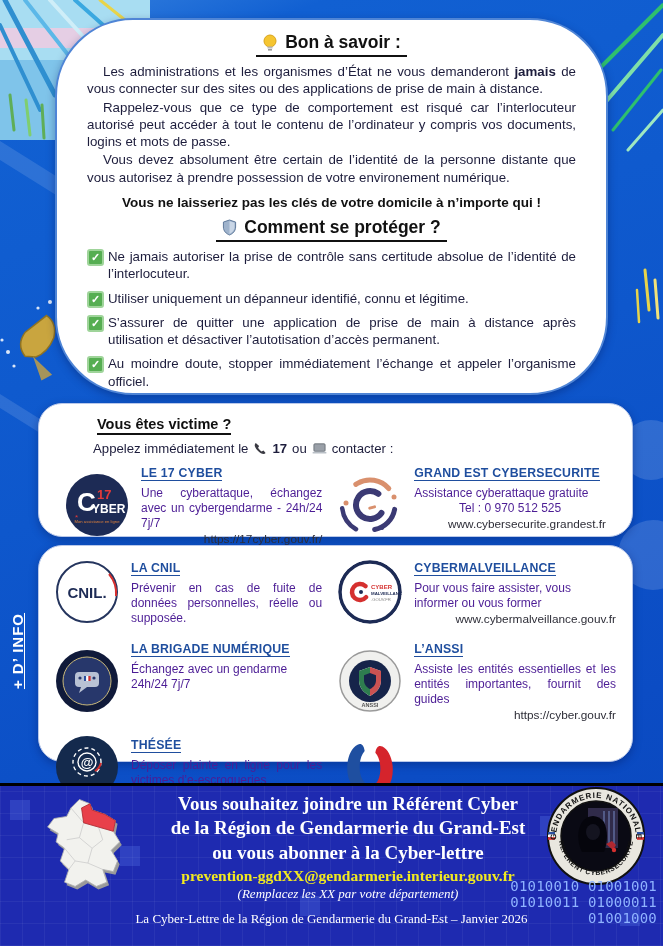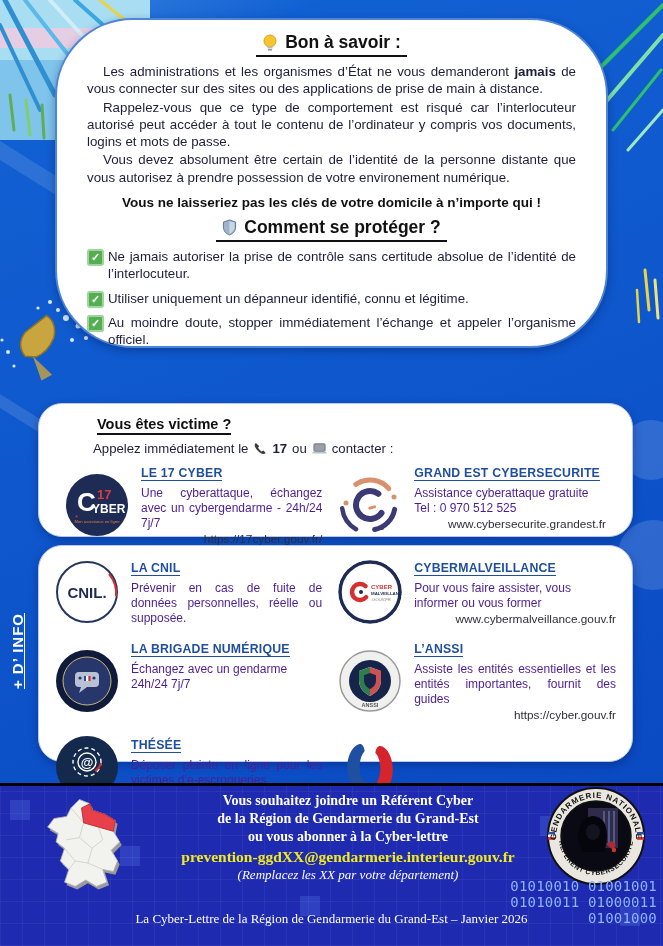--- a/index.html
+++ b/index.html
@@ -6,21 +6,21 @@
   .page{
     position:relative; width:663px; height:946px; overflow:hidden;
     font-family:"Liberation Sans", sans-serif;
     background:linear-gradient(160deg,#3a85e0 0%,#1160d2 10%,#0e57cc 45%,#0b4cc4 78%,#0a46bc 100%);
   }
   
   .streak{position:absolute;background:rgba(255,255,255,0.12);transform:rotate(32deg);border-radius:8px;}
   .bokeh{position:absolute;border-radius:50%;background:rgba(255,255,255,0.14);}
   
   .card{position:absolute;background:#fff;box-shadow:0 3px 8px rgba(0,20,80,0.35);}
-  .box-savoir{left:55px;top:18px;width:553px;height:330px;border-radius:78px;border:2px solid #4f85d6;padding:8px 30px;box-sizing:border-box;}
+  .box-savoir{left:55px;top:18px;width:553px;height:377px;border-radius:78px;border:2px solid #4f85d6;padding:8px 30px;box-sizing:border-box;}
   .box-victim{left:38px;top:403px;width:595px;height:134px;border-radius:24px;border:1px solid #b9c8ea;padding:10px 26px 8px;box-sizing:border-box;}
   .box-info{left:38px;top:545px;width:595px;height:217px;border-radius:24px;border:1px solid #b9c8ea;padding:12px 16px;box-sizing:border-box;}
 
   .title-row{display:block;text-align:center;margin:4px 0 6px;}
   .title-inner{display:inline-flex;align-items:center;gap:7px;border-bottom:2.5px solid #111;padding:0 6px 2px;}
   .title-text{font-size:17.5px;font-weight:bold;color:#111;}
   .para{font-size:13.3px;line-height:1.3;color:#1d1d3c;text-align:justify;text-indent:16px;margin:0 0 1px;}
   .warning{font-size:13.5px;font-weight:bold;color:#111;text-align:center;margin:9px 0 7px;}
   .check-item{position:relative;padding-left:21px;margin:0 0 7px;font-size:13.3px;line-height:1.3;color:#1d1d3c;text-align:justify;}
   .check-icon{position:absolute;left:0;top:1px;width:13px;height:13px;background:#56ae52;border:2px solid #9fd49a;border-radius:3px;color:#fff;font-size:11px;font-weight:bold;line-height:13px;text-align:center;}
@@ -39,21 +39,21 @@
 
   .side-info{position:absolute;left:-24px;top:640px;width:88px;height:22px;transform:rotate(-90deg);
     color:#fff;font-weight:bold;font-size:15px;letter-spacing:1px;text-align:center;text-decoration:underline;}
 
   .band{position:absolute;left:0;top:783px;width:663px;height:163px;background:#1e2ab0;border-top:3px solid #000;box-sizing:border-box;
     background-image:
       repeating-linear-gradient(0deg, rgba(255,255,255,0.05) 0 1px, transparent 1px 22px),
       repeating-linear-gradient(90deg, rgba(255,255,255,0.05) 0 1px, transparent 1px 22px);}
   .tile{position:absolute;background:rgba(110,150,255,0.22);}
   .contact-block{position:absolute;left:148px;top:792px;width:400px;text-align:center;color:#fff;font-family:"Liberation Serif", serif;}
-  .contact-line{font-size:14px;font-weight:bold;line-height:1.28;}
+  .contact-line{font-size:19px;font-weight:bold;line-height:1.28;}
   .contact-email{font-size:15.5px;font-weight:bold;color:#f2ea20;margin-top:2px;}
   .contact-note{font-size:13px;font-style:italic;margin-top:1px;}
   .binary{position:absolute;left:452px;top:878px;width:205px;font-family:"DejaVu Sans Mono", monospace;font-size:14px;color:#8fb3ff;letter-spacing:0.2px;text-align:right;}
   .footer-line{position:absolute;left:0;top:911px;width:663px;text-align:center;color:#fff;font-family:"Liberation Serif", serif;font-size:13px;}
   .badge{position:absolute;left:546px;top:786px;width:100px;height:100px;}
   .map{position:absolute;left:34px;top:791px;width:112px;height:106px;}
 </style>
 </head>
 <body>
 
@@ -130,21 +130,21 @@
       <span class="title-inner">
         <svg width="15" height="17" viewBox="0 0 16 18">
           <path d="M8,1 L14.5,3.2 V8.5 C14.5,12.8 11.5,15.6 8,17 C4.5,15.6 1.5,12.8 1.5,8.5 V3.2 Z" fill="#9fb3cc" stroke="#5a7496" stroke-width="1"></path>
           <path d="M8,2.2 L13.3,4 V8.5 C13.3,12 10.8,14.4 8,15.7 Z" fill="#c9d6e6"></path>
         </svg>
         <span class="title-text">Comment se protéger ?</span>
       </span>
     </div>
     <div class="check-item"><span class="check-icon">✓</span><span>Ne jamais autoriser la prise de contrôle sans certitude absolue de l’identité de l’interlocuteur.</span></div>
     <div class="check-item"><span class="check-icon">✓</span><span>Utiliser uniquement un dépanneur identifié, connu et légitime.</span></div>
-    <div class="check-item"><span class="check-icon">✓</span></div>
+    <div class="check-item"><span class="check-icon">✓</span><span>S’assurer de quitter une application de prise de main à distance après utilisation et désactiver l’autotisation d’accès permanent.</span></div>
     <div class="check-item"><span class="check-icon">✓</span><span>Au moindre doute, stopper immédiatement l’échange et appeler l’organisme officiel.</span></div>
   </div>
 
   <div class="card box-victim">
     <div><span class="victim-title">Vous êtes victime ?</span></div>
     <div class="call-line">
       <span>Appelez immédiatement le</span>
       <svg width="14" height="14" viewBox="0 0 16 16">
         <path d="M3.2,1.2 C2,2.2 1.4,3.6 2.6,6 C3.8,8.4 6.4,11.4 9,12.8 C11.6,14.2 13.4,13.8 14.4,12.6 L12,9.8 L9.8,10.8 C8.4,10 6.6,8.2 5.8,6.6 L7,4.6 Z" fill="#3a3a42"></path>
       </svg>
@@ -181,21 +181,21 @@
           <circle cx="32" cy="32" r="28" fill="none" stroke="#3b3a74" stroke-width="4.5" stroke-dasharray="26 150" stroke-linecap="round" transform="rotate(120 32 32)"></circle>
           <circle cx="32" cy="32" r="14" fill="none" stroke="#3b3a74" stroke-width="6" stroke-dasharray="66 22" stroke-linecap="round" transform="rotate(35 32 32)"></circle>
           <circle cx="8" cy="30" r="2.5" fill="#d9906d"></circle>
           <circle cx="56" cy="24" r="2.5" fill="#d9906d"></circle>
           <circle cx="44" cy="55" r="2" fill="#3b3a74"></circle>
           <rect x="30" y="33" width="8" height="3" rx="1.5" fill="#d9906d" transform="rotate(-15 34 34)"></rect>
         </svg>
         <div class="txt">
           <span class="org-name">GRAND EST CYBERSECURITE</span>
           <p class="org-desc" style="text-align:left">Assistance cyberattaque gratuite</p>
-          <p class="org-desc" style="text-align:left">Tel : 0 970 512 525</p>
+          <p class="org-desc" style="text-align:center">Tel : 0 970 512 525</p>
           <p class="org-link">www.cybersecurite.grandest.fr</p>
         </div>
       </div>
     </div>
   </div>
 
   <div class="side-info">+ D’ INFO</div>
 
   <div class="card box-info">
     <div class="info-grid">

